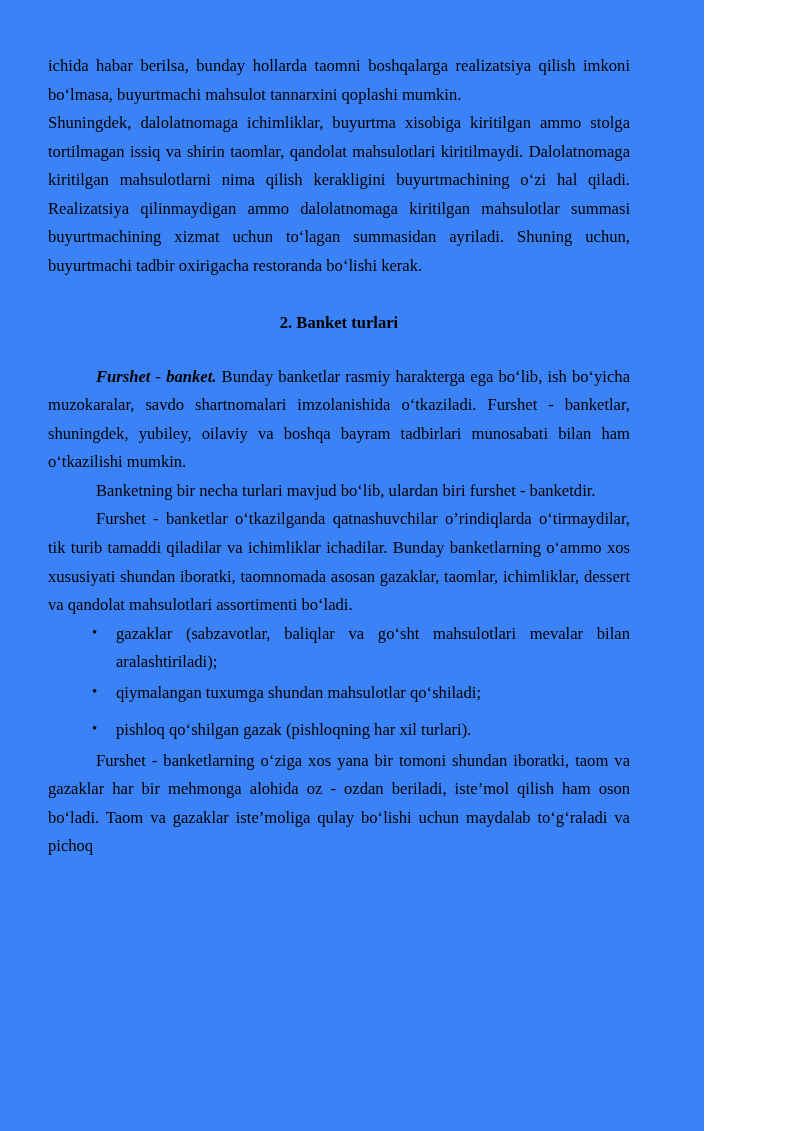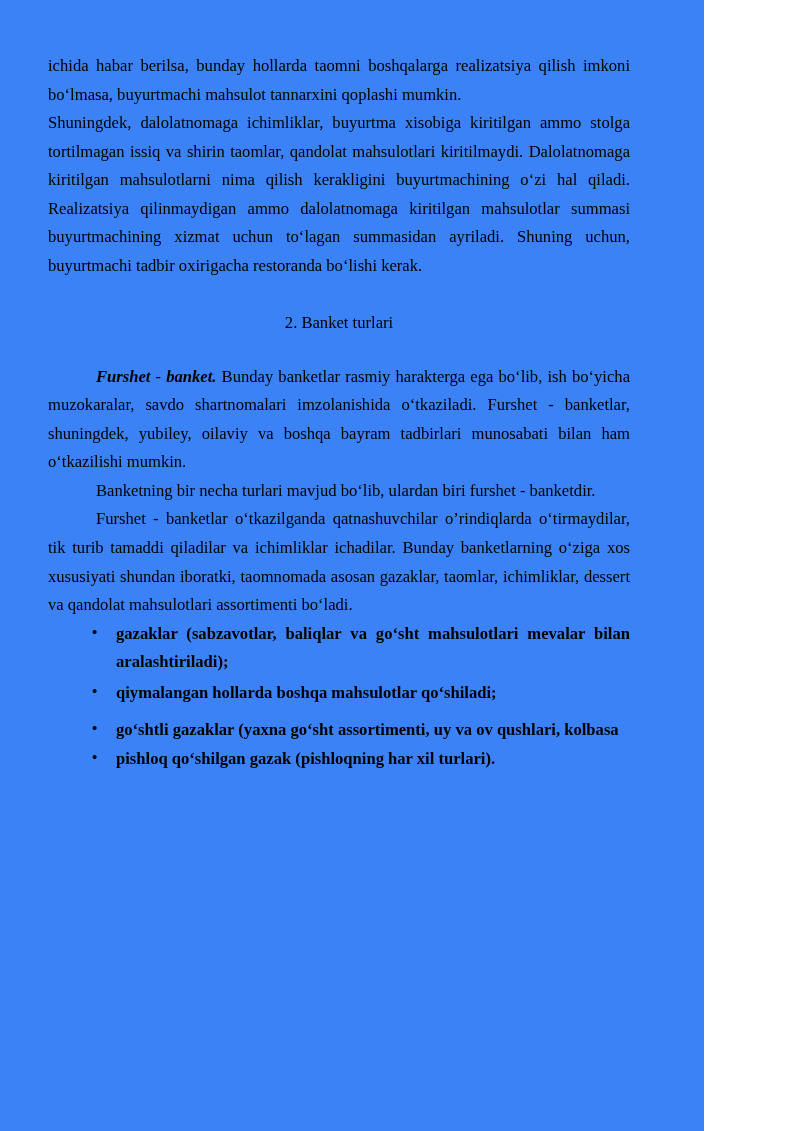--- a/index.html
+++ b/index.html
@@ -32,32 +32,31 @@
   p.flush {
     text-indent: 0;
   }
   p.indent {
     text-indent: 48px;
   }
   h2.section-heading {
     margin: 30px 0 26px 0;
     text-align: center;
     font-size: 16.6px;
-    font-weight: normal;
+    font-weight: bold;
     line-height: 1.6;
   }
   .lead-bold-italic {
     font-weight: bold;
     font-style: italic;
   }
   ul.bullets {
     margin: 0;
     padding: 0 0 0 30px;
     list-style: none;
-    font-weight: bold;
   }
   ul.bullets li {
     position: relative;
     padding-left: 38px;
     margin: 0 0 2px 0;
     text-align: justify;
     line-height: 1.72;
   }
   ul.bullets li::before {
     content: "\2022";
@@ -84,34 +83,34 @@
 
     <p class="flush">ichida habar berilsa, bunday hollarda taomni boshqalarga realizatsiya qilish imkoni bo‘lmasa, buyurtmachi mahsulot tannarxini qoplashi mumkin.</p>
     <p class="flush">Shuningdek, dalolatnomaga ichimliklar, buyurtma xisobiga kiritilgan ammo stolga tortilmagan issiq va shirin taomlar, qandolat mahsulotlari kiritilmaydi. Dalolatnomaga kiritilgan mahsulotlarni nima qilish kerakligini buyurtmachining o‘zi hal qiladi. Realizatsiya qilinmaydigan ammo dalolatnomaga kiritilgan mahsulotlar summasi buyurtmachining xizmat uchun to‘lagan summasidan ayriladi. Shuning uchun, buyurtmachi tadbir oxirigacha restoranda bo‘lishi kerak.</p>
 
     <h2 class="section-heading">2. Banket turlari</h2>
 
     <p class="indent"><span class="lead-bold-italic">Furshet - banket.</span><span> Bunday banketlar rasmiy harakterga ega bo‘lib, ish bo‘yicha muzokaralar, savdo shartnomalari imzolanishida o‘tkaziladi. Furshet - banketlar, shuningdek, yubiley, oilaviy va boshqa bayram tadbirlari munosabati bilan ham o‘tkazilishi mumkin.</span></p>
 
     <p class="indent">Banketning bir necha turlari mavjud bo‘lib, ulardan biri furshet - banketdir.</p>
 
-    <p class="indent">Furshet - banketlar o‘tkazilganda qatnashuvchilar o’rindiqlarda o‘tirmaydilar, tik turib tamaddi qiladilar va ichimliklar ichadilar. Bunday banketlarning o‘ziga xos xususiyati shundan iboratki, taomnomada asosan gazaklar, taomlar, ichimliklar, dessert va qandolat mahsulotlari assortimenti bo‘ladi.</p>
+    <p class="indent">Furshet - banketlar o‘tkazilganda qatnashuvchilar o’rindiqlarda o‘tirmaydilar, tik turib tamaddi qiladilar va ichimliklar ichadilar. Bunday banketlarning o‘ammo xos xususiyati shundan iboratki, taomnomada asosan gazaklar, taomlar, ichimliklar, dessert va qandolat mahsulotlari assortimenti bo‘ladi.</p>
 
 
     <ul class="bullets">
       <li>gazaklar (sabzavotlar, baliqlar va go‘sht mahsulotlari mevalar bilan aralashtiriladi);</li>
-      <li>qiymalangan hollarda boshqa mahsulotlar qo‘shiladi;</li>
+      <li>qiymalangan tuxumga shundan mahsulotlar qo‘shiladi;</li>
     </ul>
 
     <div class="spacer-small"></div>
 
     <ul class="bullets tight">
-      <li>go‘shtli gazaklar (yaxna go‘sht assortimenti, uy va ov qushlari, kolbasa</li>
     </ul>
 
 
     <ul class="bullets">
       <li>pishloq qo‘shilgan gazak (pishloqning har xil turlari).</li>
     </ul>
 
+    <p class="indent">Furshet - banketlarning o‘ziga xos yana bir tomoni shundan iboratki, taom va gazaklar har bir mehmonga alohida oz - ozdan beriladi, iste’mol qilish ham oson bo‘ladi. Taom va gazaklar iste’moliga qulay bo‘lishi uchun maydalab to‘g‘raladi va pichoq</p>
 
   </div>
 </div>
 
 </body></html>

